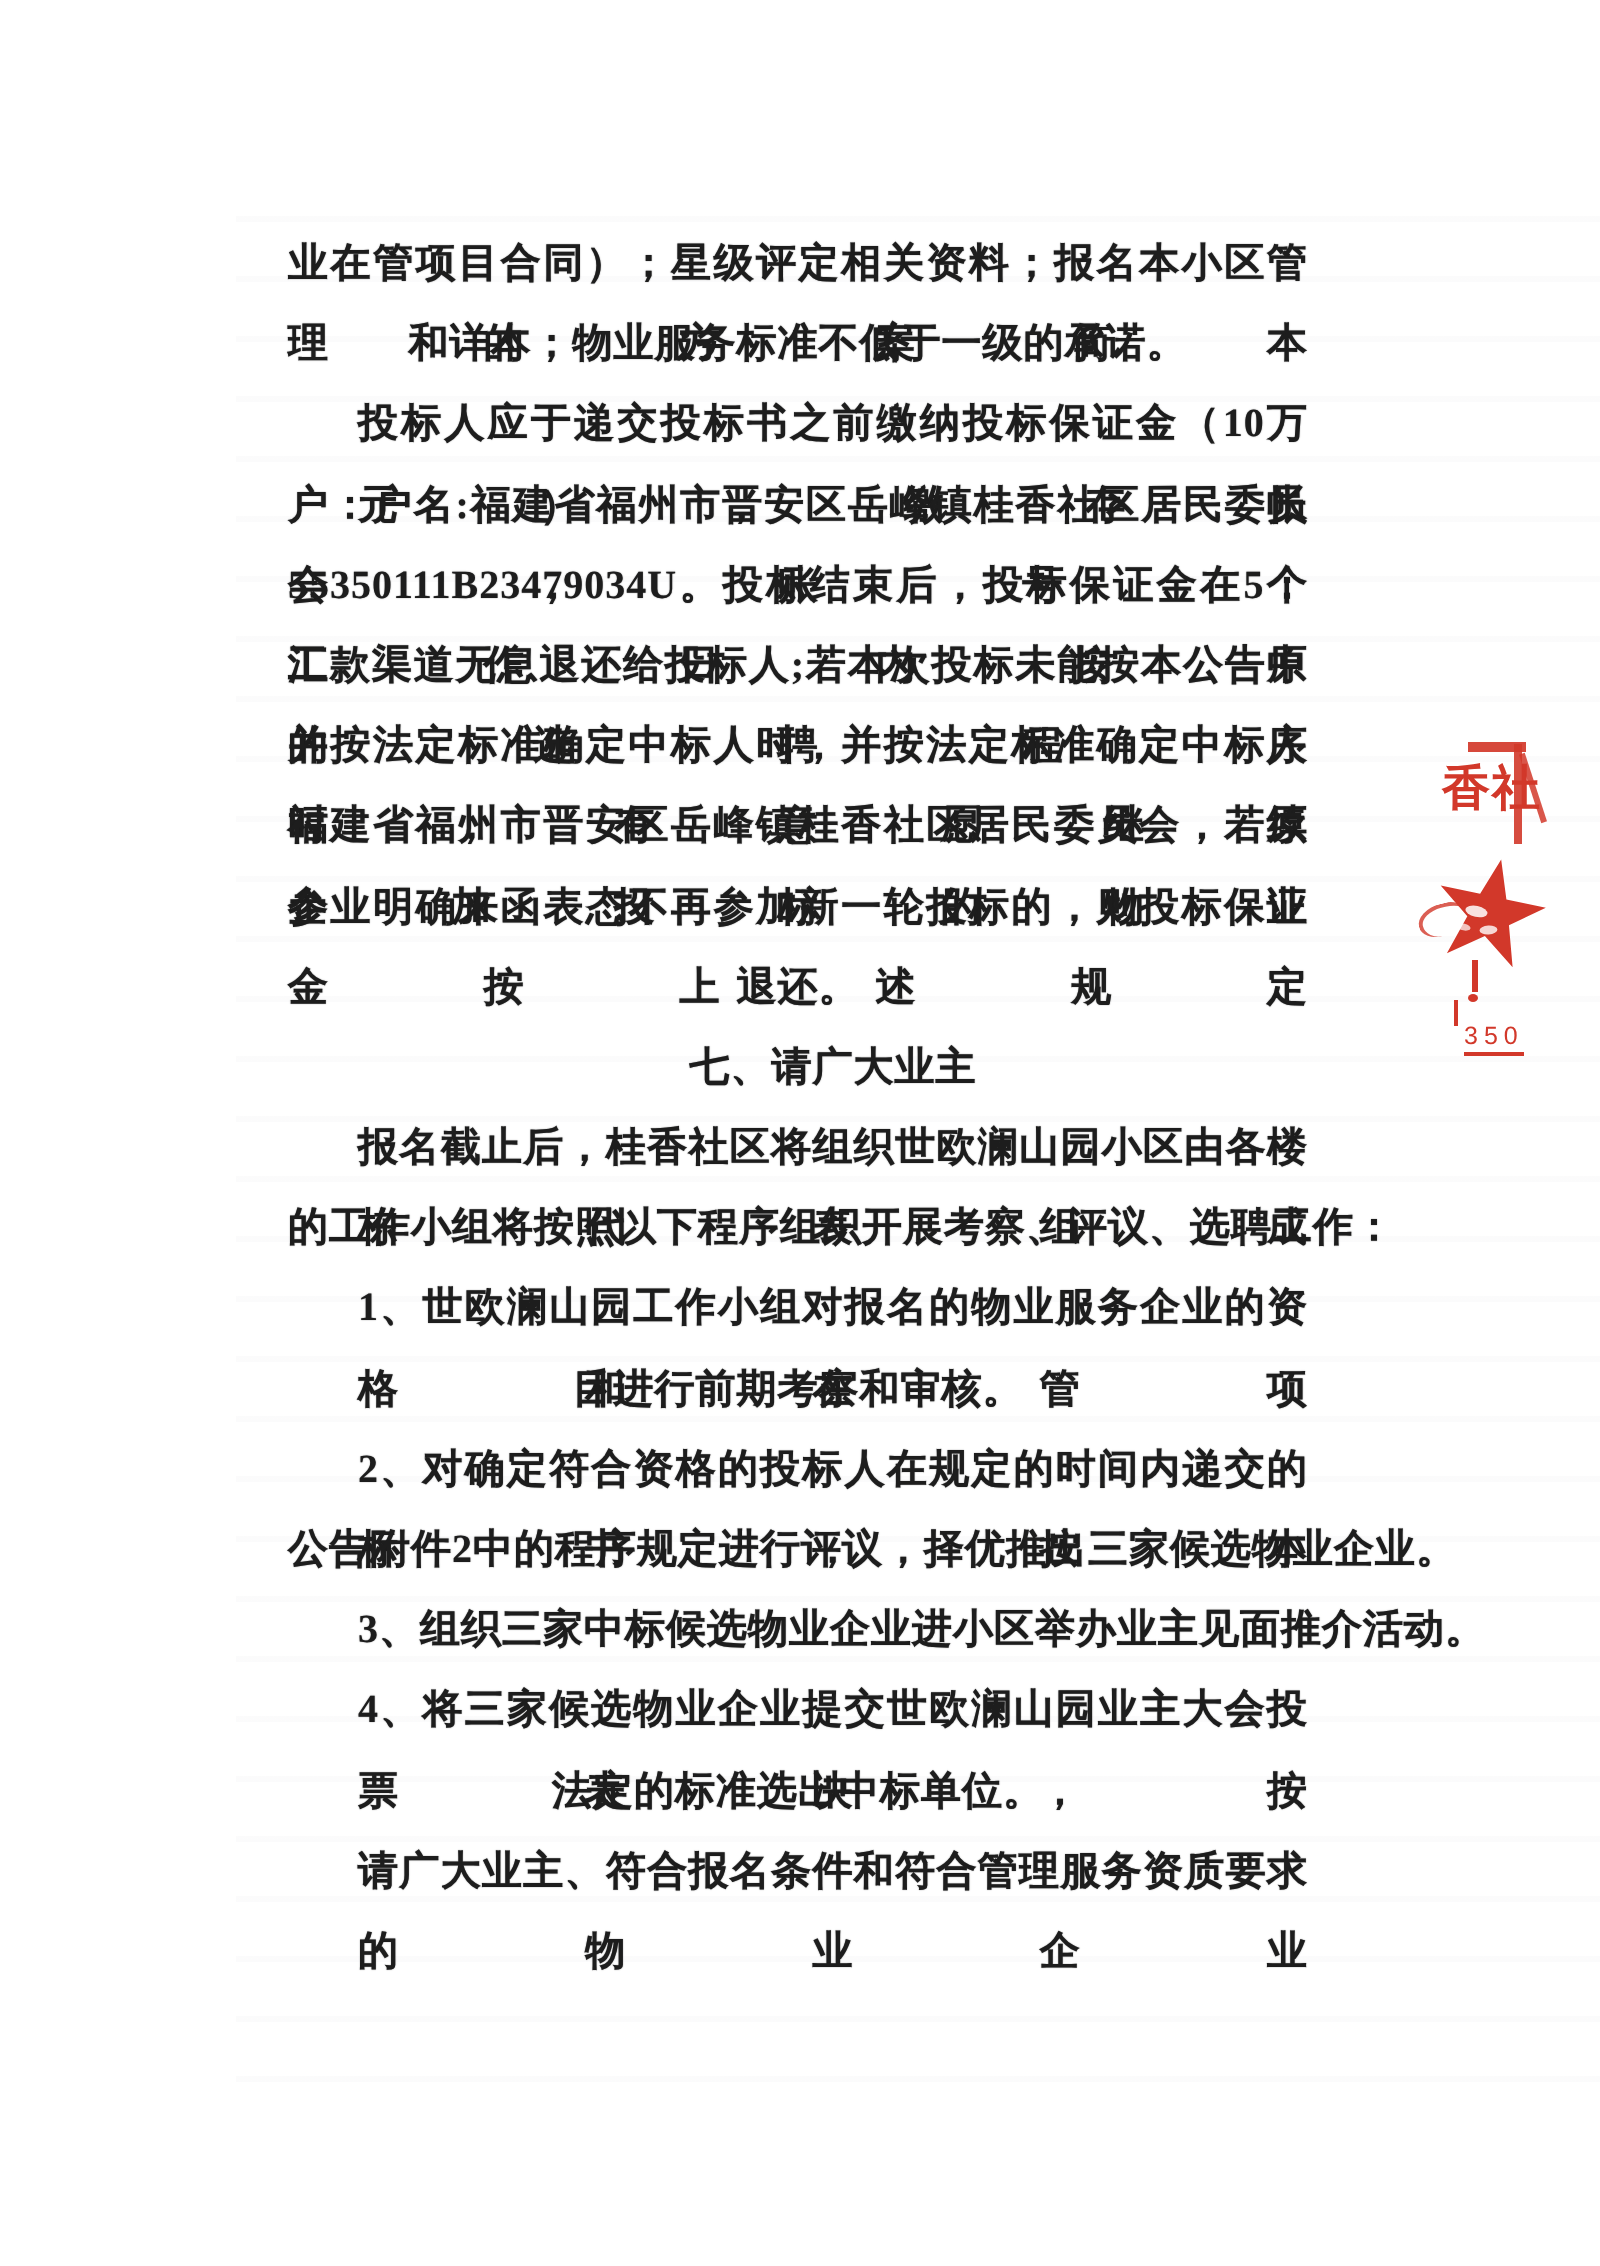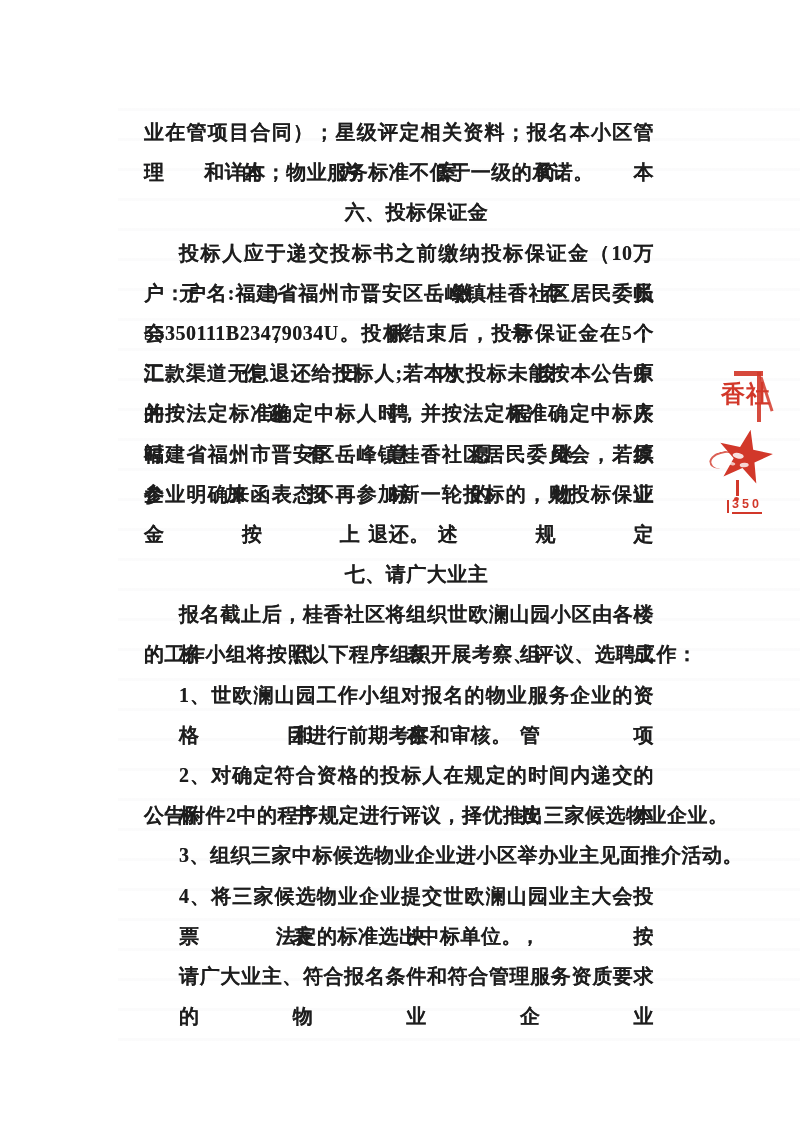--- a/index.html
+++ b/index.html
@@ -90,38 +90,37 @@
   }
   .seal .tick-dot {
     position: absolute; left: 34px; top: 131px; width: 5px; height: 4px;
     background: var(--stamp-red, #d2382a); border-radius: 50%;
   }
   .seal .num-tick {
     position: absolute; left: 27px; top: 134px; width: 2px; height: 13px;
     background: var(--stamp-red, #d2382a);
   }
   .seal .number {
-    position: absolute; left: 32px; top: 131px;
-    font-size: 12.5px; font-weight: 700; letter-spacing: 3px;
+    position: absolute; left: 32px; top: 145px;
+    font-size: 12.5px; font-weight: 400; letter-spacing: 3px;
     font-family: "Liberation Sans", sans-serif;
     border-bottom: 2px solid var(--stamp-red, #d2382a);
     padding-bottom: 1px;
   }
 </style>
 </head>
 <body style="--stamp-red: #d2382a; background: rgb(255, 255, 255);">
 
 <div class="page">
 
   <div class="scan-texture"></div>
 
   <div class="doc-text" style="color: rgb(29, 29, 29);">
       <div class="line fill">业在管项目合同）；星级评定相关资料；报名本小区管理的方案简本</div>
       <div class="line">和详本；物业服务标准不低于一级的承诺。</div>
-      <div class="line indent">六、投标保证金</div>
       <div class="line indent fill">投标人应于递交投标书之前缴纳投标保证金（10万元），缴存帐</div>
       <div class="line fill">户：户名:福建省福州市晋安区岳峰镇桂香社区居民委员会，账号：</div>
       <div class="line fill">55350111B23479034U。投标结束后，投标保证金在5个工作日内按原</div>
       <div class="line fill">汇款渠道无息退还给投标人;若本次投标未能按本公告中的选聘程序</div>
       <div class="line fill">并按法定标准确定中标人时，并按法定标准确定中标人时，有意愿继续</div>
       <div class="line fill">福建省福州市晋安区岳峰镇桂香社区居民委员会，若原参加投标的物业</div>
       <div class="line fill">企业明确来函表态不再参加新一轮投标的，则投标保证金按上述规定</div>
       <div class="line">退还。</div>
       <div class="line indent">七、请广大业主</div>
       <div class="line indent fill">报名截止后，桂香社区将组织世欧澜山园小区由各楼栋代表组成</div>

